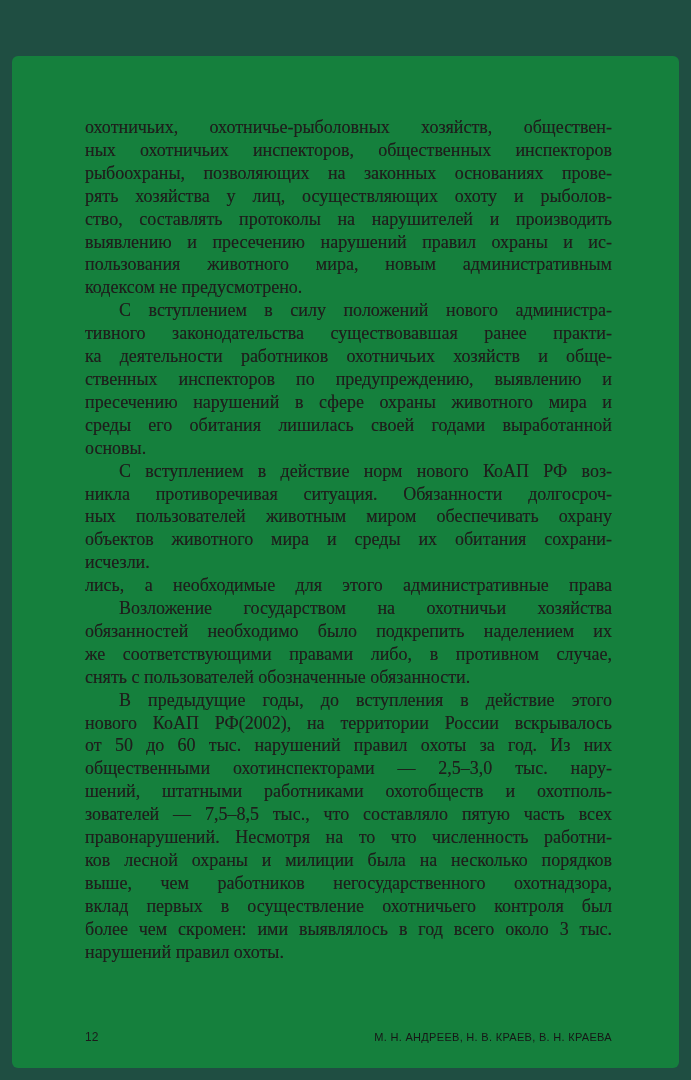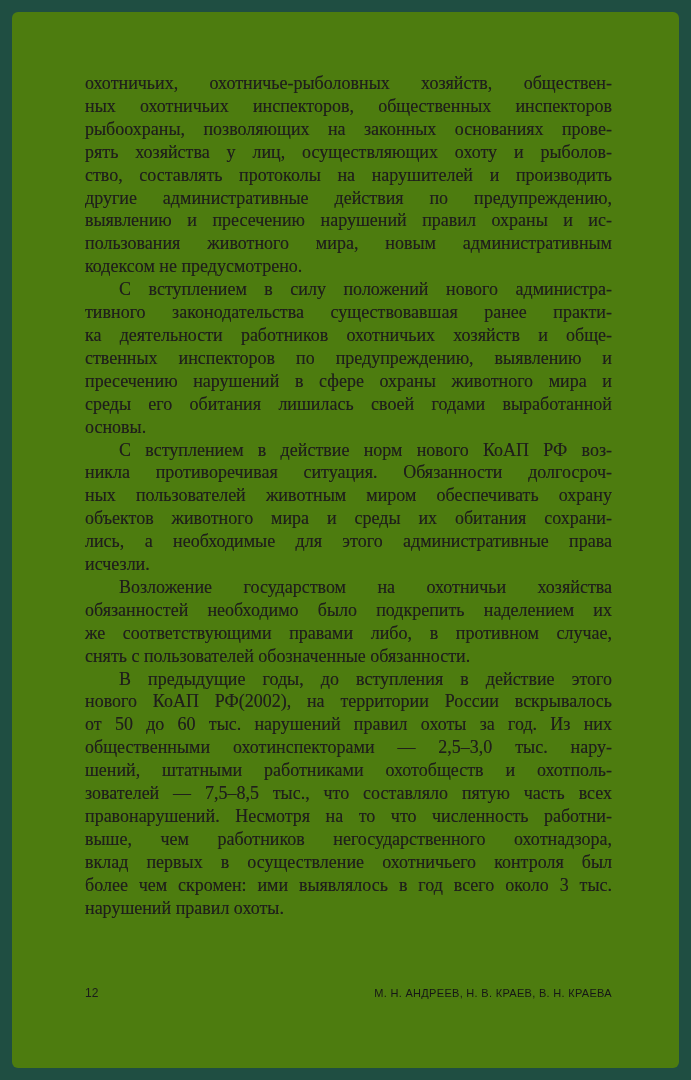--- a/index.html
+++ b/index.html
@@ -59,55 +59,55 @@
   .running {
     font-size: 11px;
     letter-spacing: 0.3px;
     color: #161616;
   }
 </style>
 </head>
 <body>
 
 <div class="frame" style="background: rgb(31, 78, 66);">
-  <div class="page" style="background: #4d7c0f;">
+  <div class="page" style="background: #15803d; margin-top: 44px;">
     <div class="text-block" style="color: rgb(31, 30, 28);">
         <div class="line">охотничьих, охотничье-рыболовных хозяйств, обществен-</div>
         <div class="line">ных охотничьих инспекторов, общественных инспекторов</div>
         <div class="line">рыбоохраны, позволяющих на законных основаниях прове-</div>
         <div class="line">рять хозяйства у лиц, осуществляющих охоту и рыболов-</div>
         <div class="line">ство, составлять протоколы на нарушителей и производить</div>
-        <div class="line">другие административные действия по предупреждению,</div>
         <div class="line">выявлению и пресечению нарушений правил охраны и ис-</div>
         <div class="line">пользования животного мира, новым административным</div>
         <div class="line last">кодексом не предусмотрено.</div>
         <div class="line indent">С вступлением в силу положений нового администра-</div>
         <div class="line">тивного законодательства существовавшая ранее практи-</div>
         <div class="line">ка деятельности работников охотничьих хозяйств и обще-</div>
         <div class="line">ственных инспекторов по предупреждению, выявлению и</div>
         <div class="line">пресечению нарушений в сфере охраны животного мира и</div>
         <div class="line">среды его обитания лишилась своей годами выработанной</div>
         <div class="line last">основы.</div>
         <div class="line indent">С вступлением в действие норм нового КоАП РФ воз-</div>
         <div class="line">никла противоречивая ситуация. Обязанности долгосроч-</div>
         <div class="line">ных пользователей животным миром обеспечивать охрану</div>
         <div class="line">объектов животного мира и среды их обитания сохрани-</div>
+        <div class="line last">исчезли.</div>
         <div class="line">лись, а необходимые для этого административные права</div>
-        <div class="line last">исчезли.</div>
         <div class="line indent">Возложение государством на охотничьи хозяйства</div>
         <div class="line">обязанностей необходимо было подкрепить наделением их</div>
         <div class="line">же соответствующими правами либо, в противном случае,</div>
         <div class="line last">снять с пользователей обозначенные обязанности.</div>
         <div class="line indent">В предыдущие годы, до вступления в действие этого</div>
         <div class="line">нового КоАП РФ(2002), на территории России вскрывалось</div>
         <div class="line">от 50 до 60 тыс. нарушений правил охоты за год. Из них</div>
         <div class="line">общественными охотинспекторами — 2,5–3,0 тыс. нару-</div>
         <div class="line">шений, штатными работниками охотобществ и охотполь-</div>
         <div class="line">зователей — 7,5–8,5 тыс., что составляло пятую часть всех</div>
         <div class="line">правонарушений. Несмотря на то что численность работни-</div>
+        <div class="line">ков лесной охраны и милиции была на несколько порядков</div>
         <div class="line">выше, чем работников негосударственного охотнадзора,</div>
         <div class="line">вклад первых в осуществление охотничьего контроля был</div>
         <div class="line">более чем скромен: ими выявлялось в год всего около 3 тыс.</div>
         <div class="line last">нарушений правил охоты.</div>
       </div>
     <div class="footer">
       <span class="pagenum">12</span>
       <span class="running">М. Н. АНДРЕЕВ, Н. В. КРАЕВ, В. Н. КРАЕВА</span>
     </div>
   </div>

